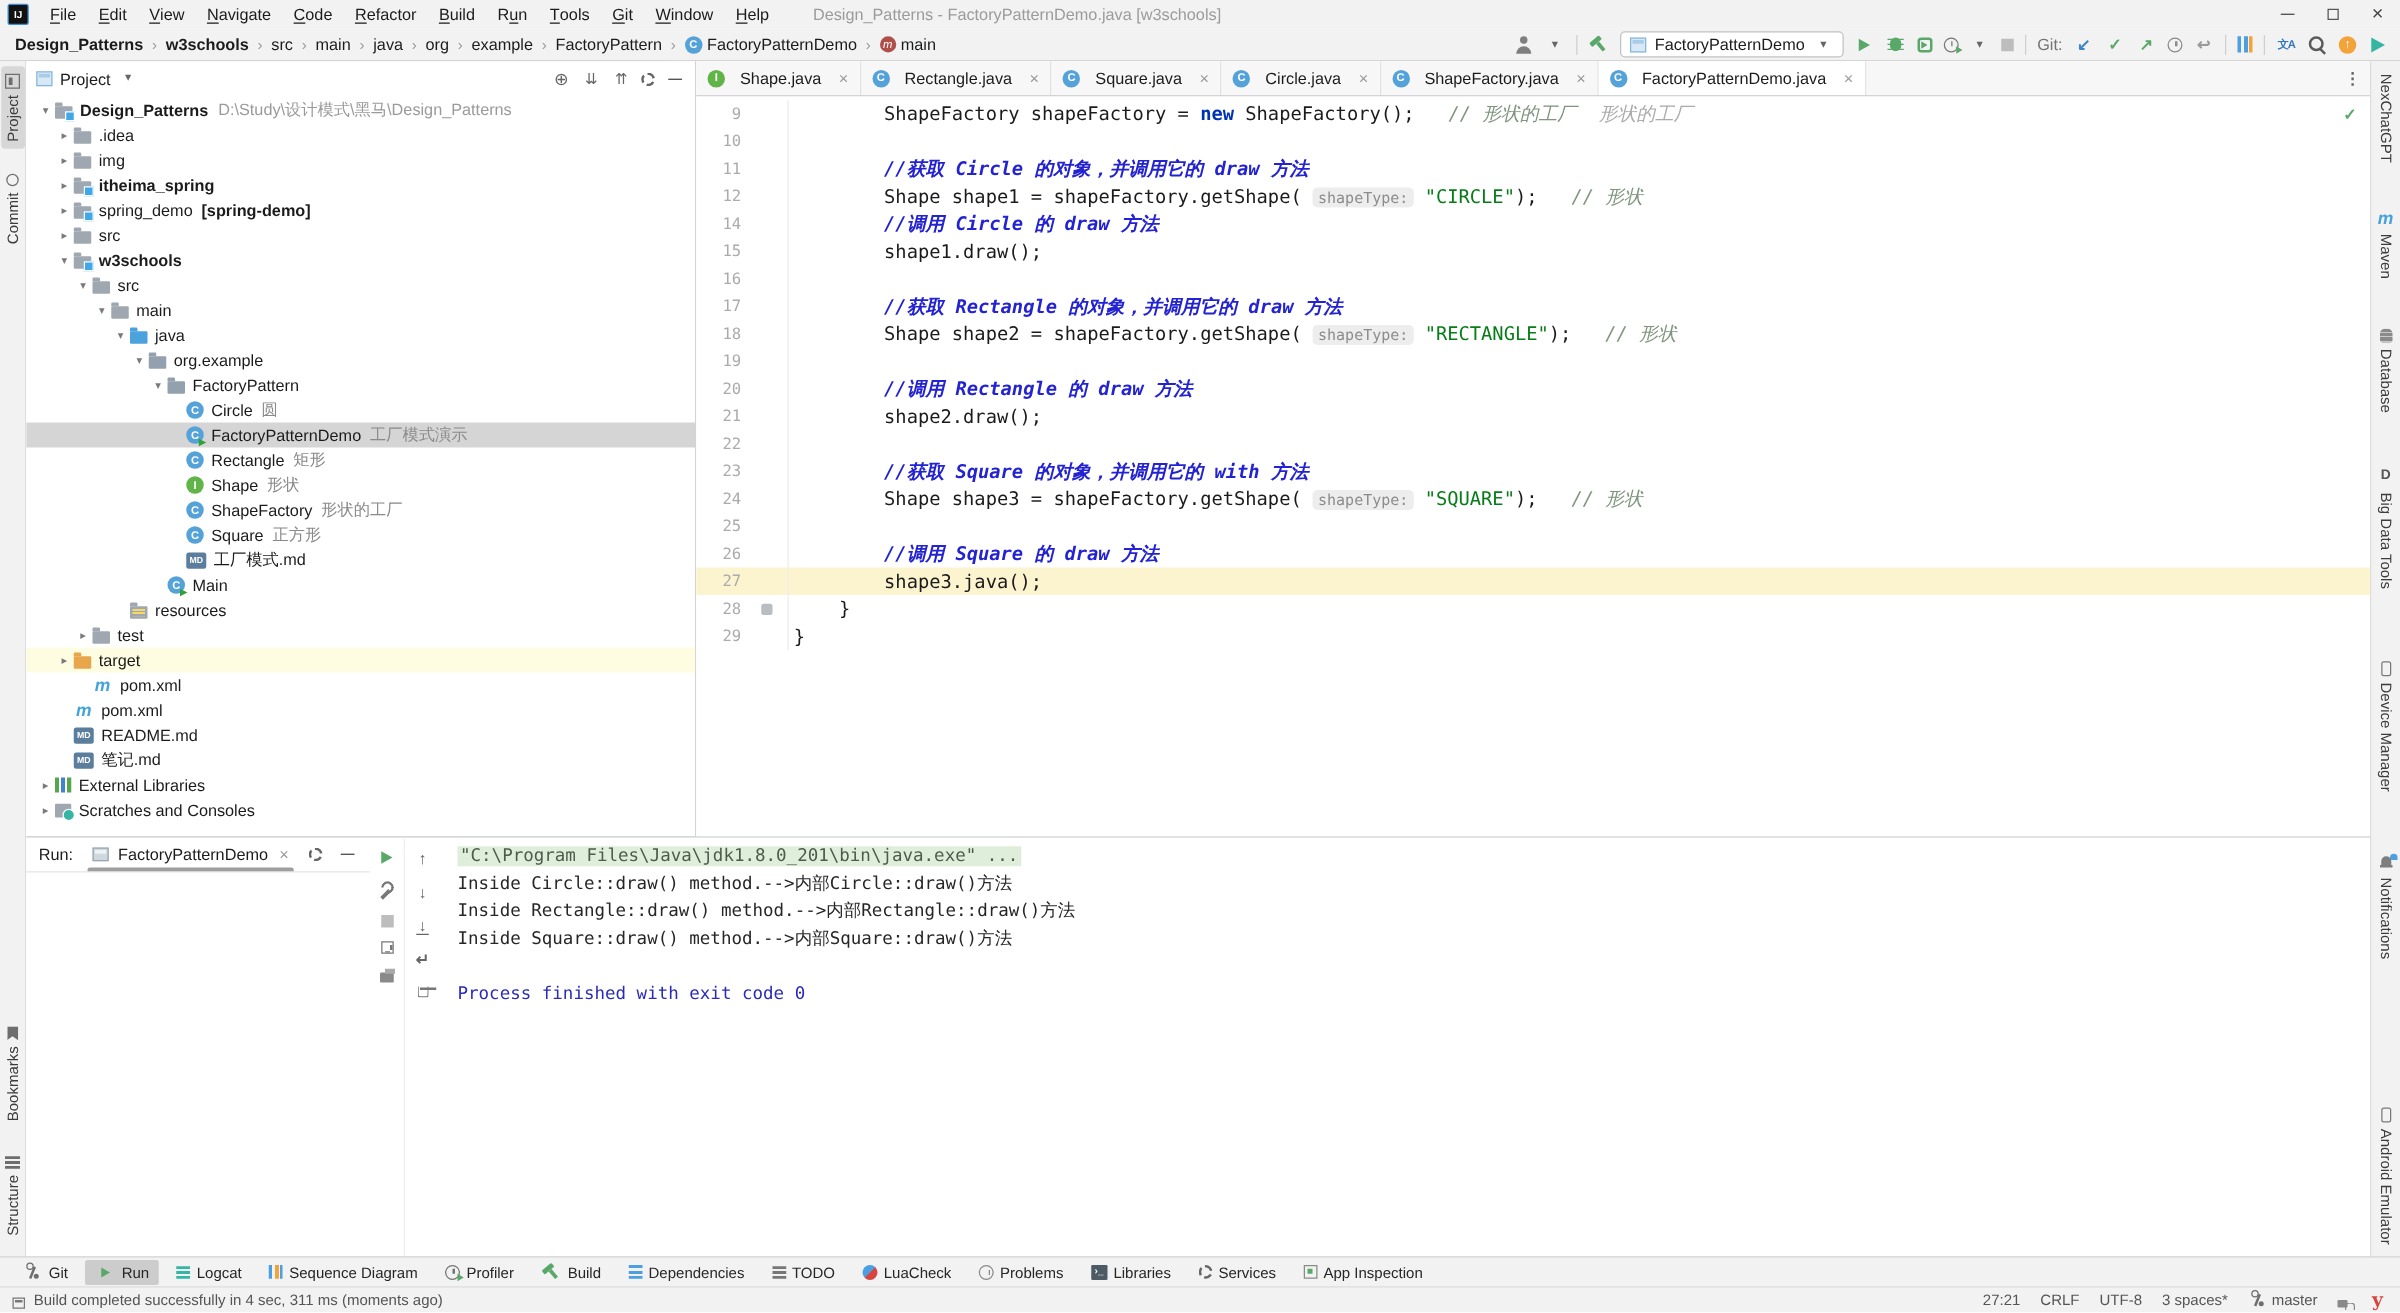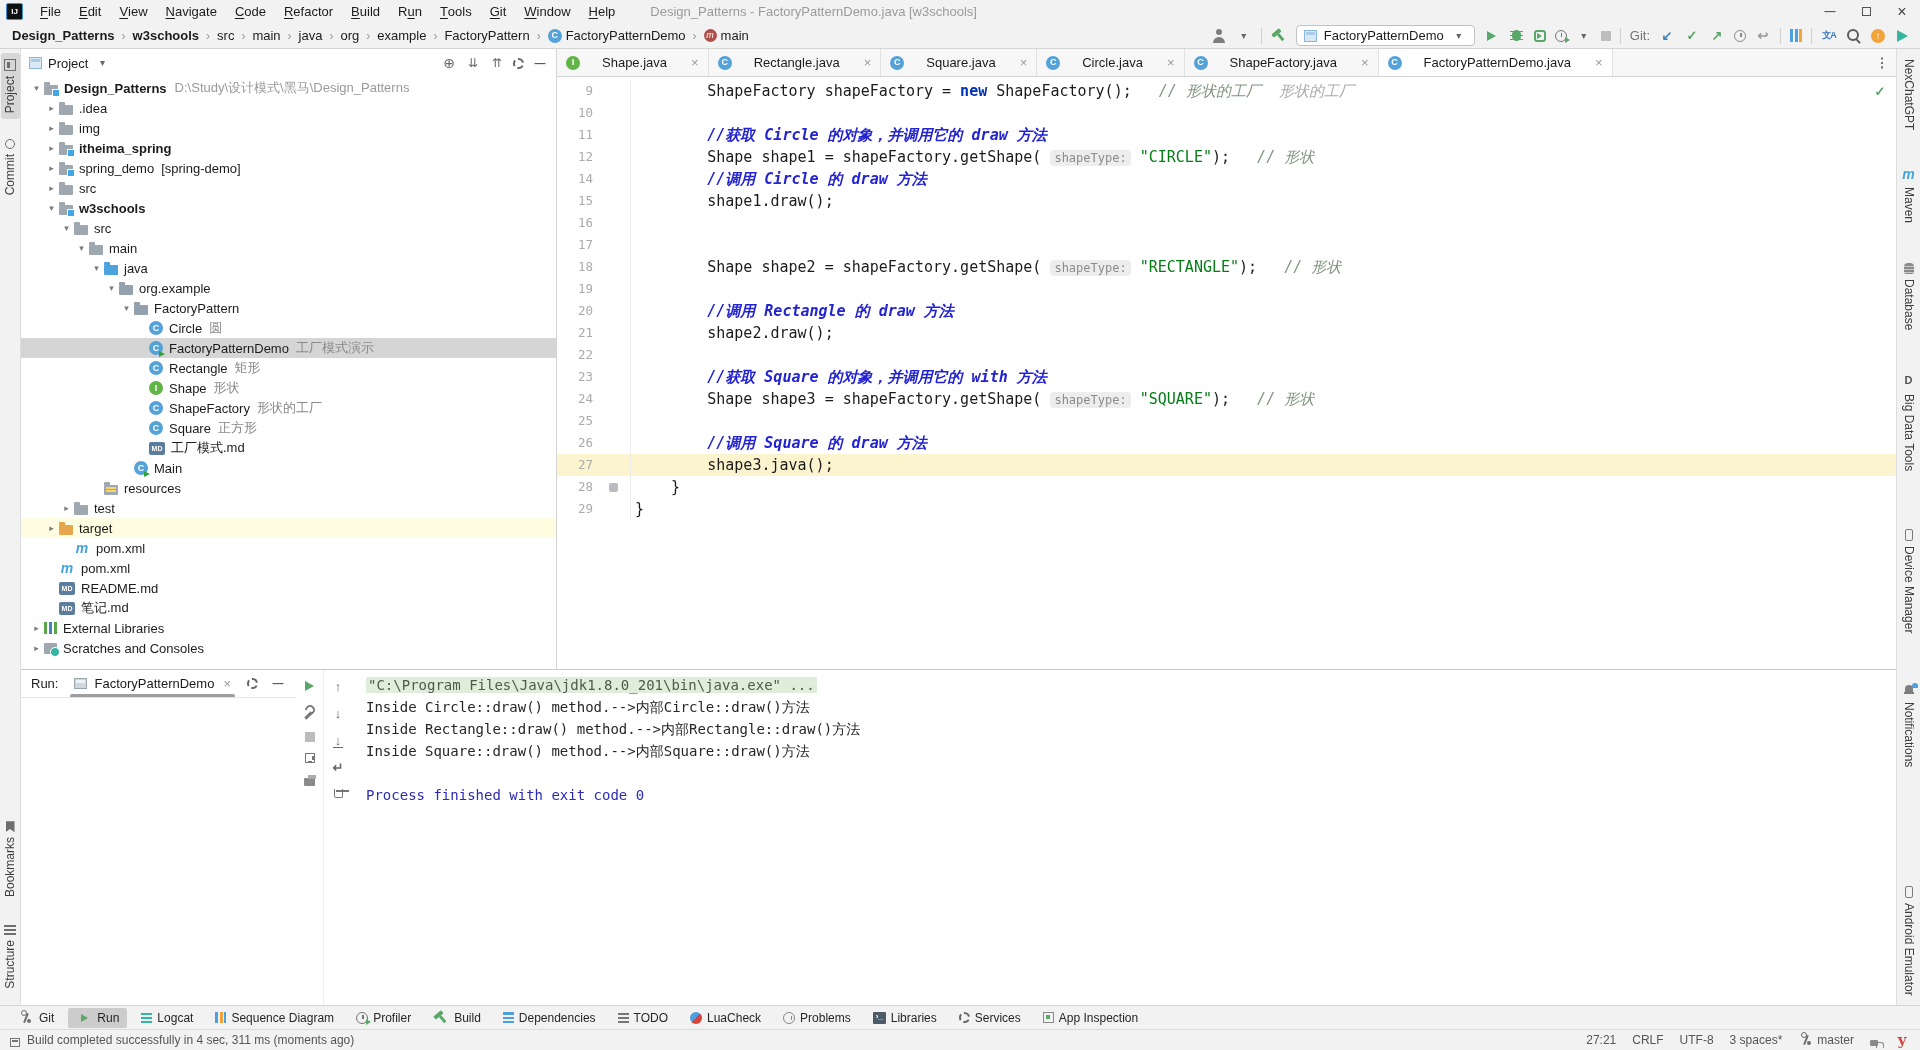--- a/index.html
+++ b/index.html
@@ -166,27 +166,27 @@
   .ph-title{font-weight:400}
   .ph-right{margin-left:auto;display:flex;align-items:center;gap:8px}
   .tree{flex:1;overflow:hidden;padding-top:1px}
   .trow{height:20px;display:flex;align-items:center;white-space:nowrap}
   .trow.selected{background:#D5D5D5}
   .trow.hl{background:#FFFDE1}
   .chev{width:15px;flex:none;color:#7a7a7a;font-size:9px;text-align:center}
   .tlabel{margin-left:6px}
   .tlabel.bold{font-weight:700}
   .tsuffix{color:#8A8A8A;margin-left:7px}
-  .tsuffix.bold{font-weight:400;color:#1b1b1b}
+  .tsuffix.bold{font-weight:700;color:#1b1b1b}
   .tpath{color:#9a9a9a;margin-left:8px}
 
   
   .editor-col{flex:1;display:flex;flex-direction:column;min-width:0;background:#fff;position:relative}
   .tabs{height:28px;background:#F7F7F7;display:flex;align-items:stretch;border-bottom:1px solid #D4D4D4;flex:none}
-  .tab{display:flex;align-items:center;gap:22px;padding:0 9px;border-right:1px solid #E2E2E2;color:#1b1b1b;white-space:nowrap}
+  .tab{display:flex;align-items:center;gap:12px;padding:0 9px;border-right:1px solid #E2E2E2;color:#1b1b1b;white-space:nowrap}
   .tab.active{background:#fff}
   .tab-close{color:#9a9a9a;font-size:13px;margin-left:2px}
   .tabs-end{margin-left:auto;display:flex;align-items:center;padding:0 6px}
   .editor-body{flex:1;overflow:hidden;position:relative;padding-top:3px;font-family:"DejaVu Sans Mono",monospace;font-size:15px}
   .cline{display:flex;height:22px;line-height:22px;align-items:stretch}
   .cline.current{background:#FCF3CF}
   .lnum{width:48px;text-align:right;padding-right:12px;color:#ABABAB;font-size:12.5px;flex:none;line-height:22px}
   .fold{width:26px;flex:none;border-right:1px solid #EDEDED;display:flex;align-items:center;justify-content:flex-start;padding-left:4px}
   .ctext{white-space:pre;padding-left:4px}
   .tk-k{color:#0033B3;font-weight:700}
@@ -592,20 +592,21 @@
                 <span class="ctext">        shape1.draw();</span>
               </div>
               <div class="cline">
                 <span class="lnum">16</span>
                 <span class="fold"></span>
                 <span class="ctext"></span>
               </div>
               <div class="cline">
                 <span class="lnum">17</span>
                 <span class="fold"></span>
+                <span class="ctext">        <span class="tk-cb">//获取 Rectangle 的对象，并调用它的 draw 方法</span></span>
               </div>
               <div class="cline">
                 <span class="lnum">18</span>
                 <span class="fold"></span>
                 <span class="ctext">        Shape shape2 = shapeFactory.getShape( <span class="tk-in">shapeType:</span> <span class="tk-s">"RECTANGLE"</span>);   <span class="tk-cg">// 形状</span></span>
               </div>
               <div class="cline">
                 <span class="lnum">19</span>
                 <span class="fold"></span>
                 <span class="ctext"></span>

